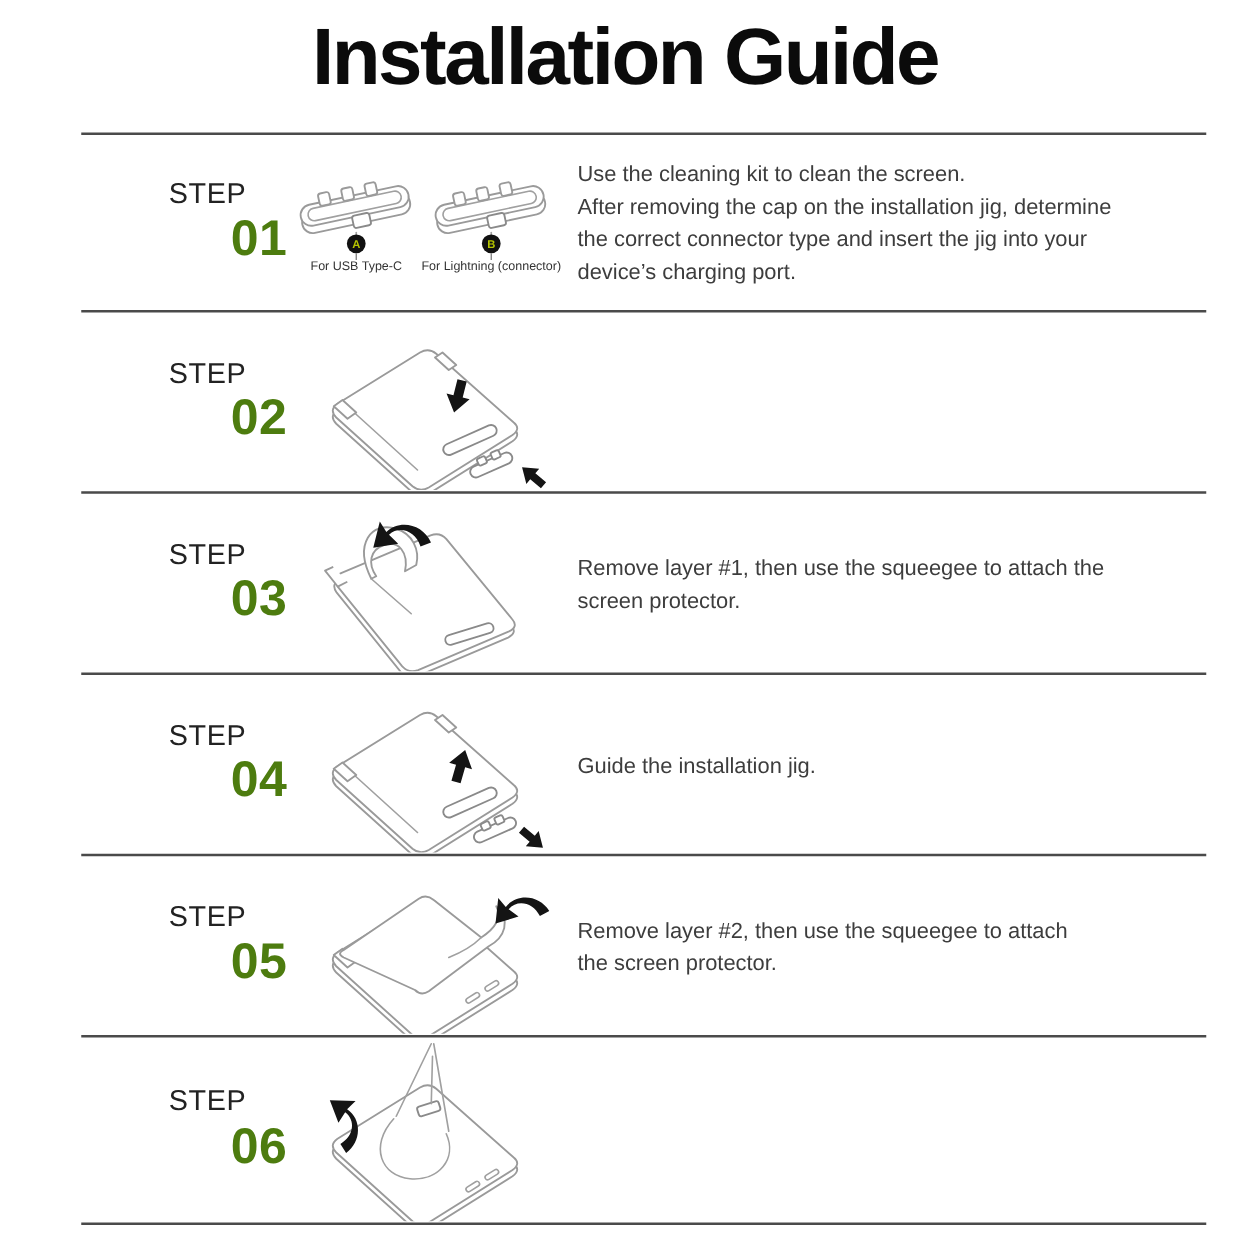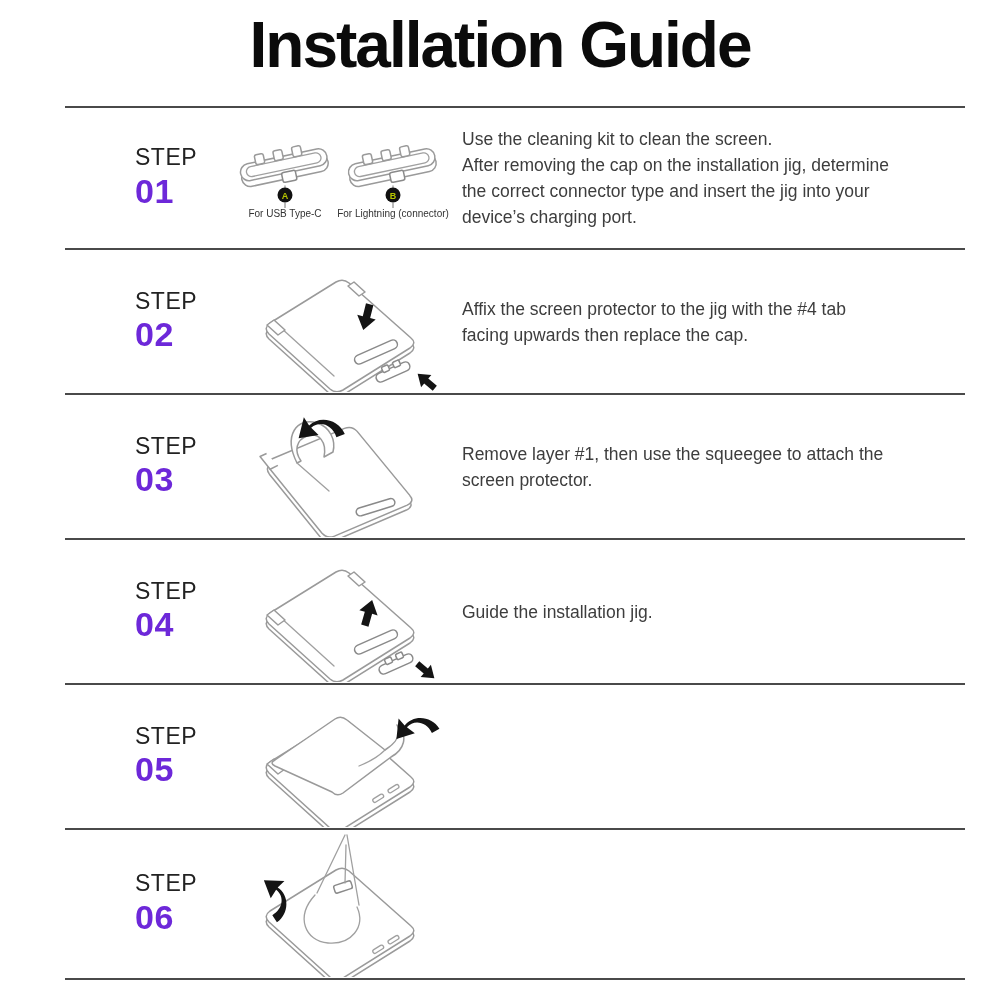--- a/index.html
+++ b/index.html
@@ -9,21 +9,21 @@
     -webkit-font-smoothing:antialiased;
   }
   .page-title {
     margin:0; padding-top:8px; height:106px; box-sizing:border-box;
     text-align:center; font-size:64px; font-weight:800; letter-spacing:-2px; color:#0b0b0b;
   }
   .divider { margin-left:65px; width:900px; height:2px; background:#4a4a4a; }
   .step-row { display:flex; align-items:center; padding-left:135px; box-sizing:border-box;border-radius:32px; }
   .step-col { width:95px; flex:none; }
   .step-label { font-size:23px; color:#222; letter-spacing:0.5px; line-height:1.1; }
-  .step-number { font-size:34px; font-weight:800; color:#6d28d9; letter-spacing:0.5px; margin-top:1px; }
+  .step-number { font-size:40px; font-weight:800; color:#4d7c0f; letter-spacing:0.5px; margin-top:1px;text-align:right; }
   .illus-col { width:218px; flex:none; display:flex; justify-content:center; align-items:center; }
   .text-col {
     flex:1; padding-left:14px; padding-right:40px;
     font-size:17.5px; line-height:26px; color:#3d3d3d; white-space:pre-line;
   }
   .connectors { display:flex; gap:2px; }
   .connector { display:flex; flex-direction:column; align-items:center; width:106px; }
   .connector-caption { font-size:10px; color:#333; margin-top:0px; white-space:nowrap; }
   .ln  { fill:#ffffff; stroke:#9a9a9a; stroke-width:1.5; stroke-linejoin:round; }
   .lnt { fill:#ffffff; stroke:#8a8a8a; stroke-width:1.5; stroke-linejoin:round; }
@@ -107,22 +107,20 @@
         <path class="arw" transform="translate(133,70) rotate(14) scale(0.95)" d="M -4 -16 L 4 -16 L 4 -2 L 10 -2 L 0 12 L -10 -2 L -4 -2 Z"></path>
         <g transform="translate(160,123) rotate(-24)">
           <rect class="lnt" x="-18" y="-4.5" width="36" height="9" rx="4.5"></rect>
           <rect class="lnt" x="-9" y="-9" width="7" height="6" rx="1.5"></rect>
           <rect class="lnt" x="3" y="-9" width="7" height="6" rx="1.5"></rect>
         </g>
         <path class="arw" transform="translate(192,131) rotate(130) scale(0.8)" d="M -4 -16 L 4 -16 L 4 -2 L 10 -2 L 0 12 L -10 -2 L -4 -2 Z"></path>
       </g>
     </svg>
   </div>
-  <div class="text-col">Affix the screen protector to the jig with the #4 tab
-facing upwards then replace the cap.</div>
 </section>
 <div class="divider"></div>
 
 <section class="step-row" style="height:143px">
   <div class="step-col">
     <div class="step-label">STEP</div>
     <div class="step-number">03</div>
   </div>
   <div class="illus-col">
     <svg width="212" height="140" viewBox="0 0 212 140">
@@ -188,20 +186,22 @@
         <g transform="translate(152,106) rotate(-32)">
           <rect class="ln2" x="-14" y="-2" width="12" height="4" rx="2"></rect>
           <rect class="ln2" x="4" y="-2" width="12" height="4" rx="2"></rect>
         </g>
         <path class="ln" d="M 42 72 L 102 31 Q 108 27 114 32 L 152 62 C 163 55 169 46 164 37 C 176 48 171 62 158 69 L 110 105 Q 104 109 99 104 L 42 78 Q 36 75 42 72 Z"></path>
         <path class="ln2" d="M 152 62 C 146 68 136 74 126 78"></path>
         <path class="arw" transform="translate(168,26) rotate(-8) scale(1.0)" d="M 36 20 C 30 6 12 2 2 12 L -3 4 L -8 24 L 11 21 L 4 14 C 12 7 24 11 28 23 Z"></path>
       </g>
     </svg>
   </div>
+  <div class="text-col">Remove layer #2, then use the squeegee to attach
+the screen protector.</div>
 </section>
 <div class="divider"></div>
 
 <section class="step-row" style="height:148px">
   <div class="step-col">
     <div class="step-label">STEP</div>
     <div class="step-number">06</div>
   </div>
   <div class="illus-col">
     <svg width="212" height="146" viewBox="0 0 212 146">

